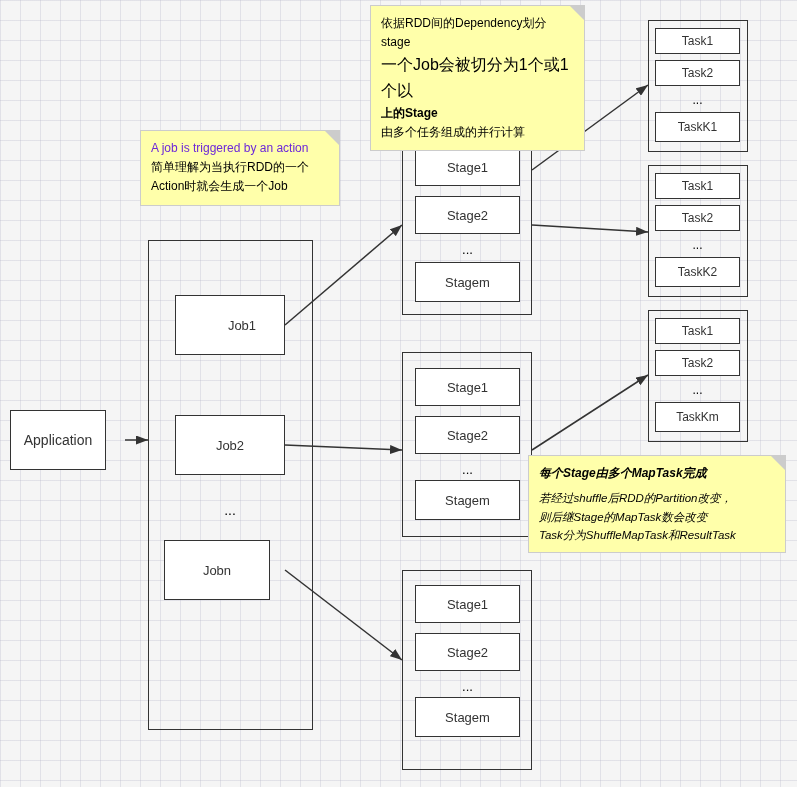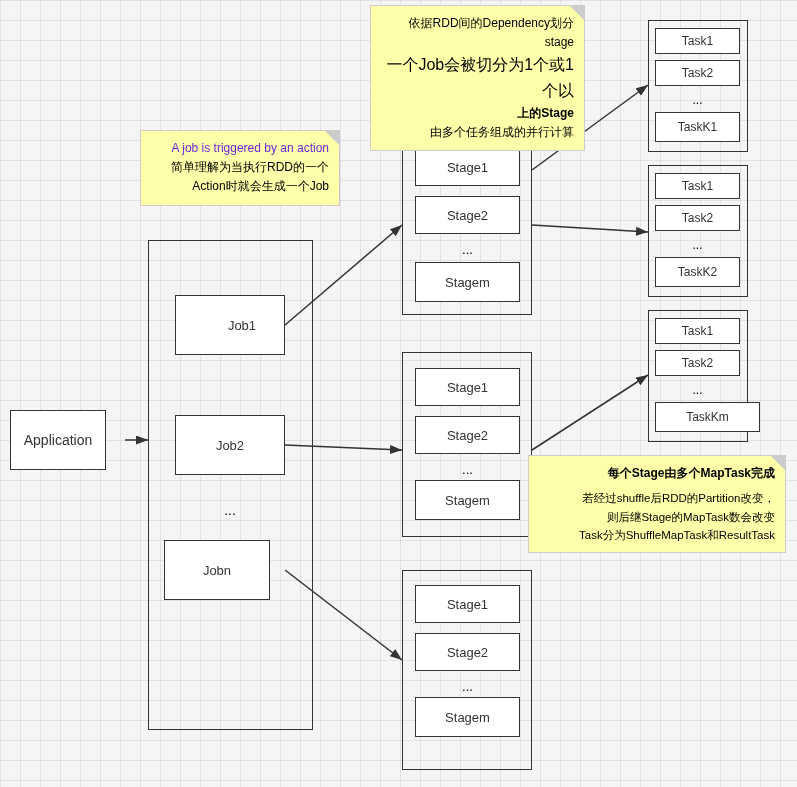--- a/index.html
+++ b/index.html
@@ -32,21 +32,21 @@
       font-size: 13px;
       color: #333;
     }
     .note {
       position: absolute;
       background: #ffffaa;
       border: 1px solid #ccc;
       padding: 8px 10px;
       font-size: 12px;
       line-height: 1.6;
-      text-align: right;
+      text-align: left;
     }
     .note::after {
       content: '';
       position: absolute;
       top: 0; right: 0;
       width: 0; height: 0;
       border-style: solid;
       border-width: 0 14px 14px 0;
       border-color: transparent #ccc transparent transparent;
     }
@@ -185,38 +185,38 @@
   <div class="box" style="left:648px; top:310px; width:100px; height:132px; background:transparent;"></div>
   <div class="box" style="left:655px; top:318px; width:85px; height:26px; font-size:12px;">
       <span>Task1</span>
     </div>
   <div class="box" style="left:655px; top:350px; width:85px; height:26px; font-size:12px;">
       <span>Task2</span>
     </div>
   <div style="position:absolute;left:655px;top:382px;width:85px;height:16px;display:flex;align-items:center;justify-content:center;font-size:12px;">
       <span>...</span>
     </div>
-  <div class="box" style="left:655px; top:402px; width:105px; height:30px; font-size:12px;">
+  <div class="box" style="left:655px; top:402px; width:85px; height:30px; font-size:12px;">
       <span>TaskKm</span>
     </div>
 
   <div class="note" style="left:140px; top:130px; width:200px;">
     <div style="color:#6d28d9; font-size:12px;">A job is triggered by an action</div>
     <div style="font-size:12px;">简单理解为当执行RDD的一个</div>
     <div style="font-size:12px;">Action时就会生成一个Job</div>
   </div>
 
   <div class="note" style="left:370px; top:5px; width:215px;">
     <div style="font-size:12px;">依据RDD间的Dependency划分</div>
     <div style="font-size:12px;">stage</div>
     <div style="font-size:16px;">一个Job会被切分为1个或1个以</div>
     <div style="font-size:12px;font-weight:bold;">上的Stage</div>
     <div style="font-size:12px;">由多个任务组成的并行计算</div>
   </div>
 
-  <div class="note" style="left:528px; top:455px; width:258px;">
+  <div class="note" style="left:528px; top:455px; width:258px;font-style:italic;">
     <div style="font-size:12px; font-weight:bold;">每个Stage由多个MapTask完成</div>
     <div style="height:6px;"></div>
     <div style="font-size:11.5px;">若经过shuffle后RDD的Partition改变，</div>
     <div style="font-size:11.5px;">则后继Stage的MapTask数会改变</div>
     <div style="font-size:11.5px;">Task分为ShuffleMapTask和ResultTask</div>
   </div>
 </div>
 
 </body></html>

